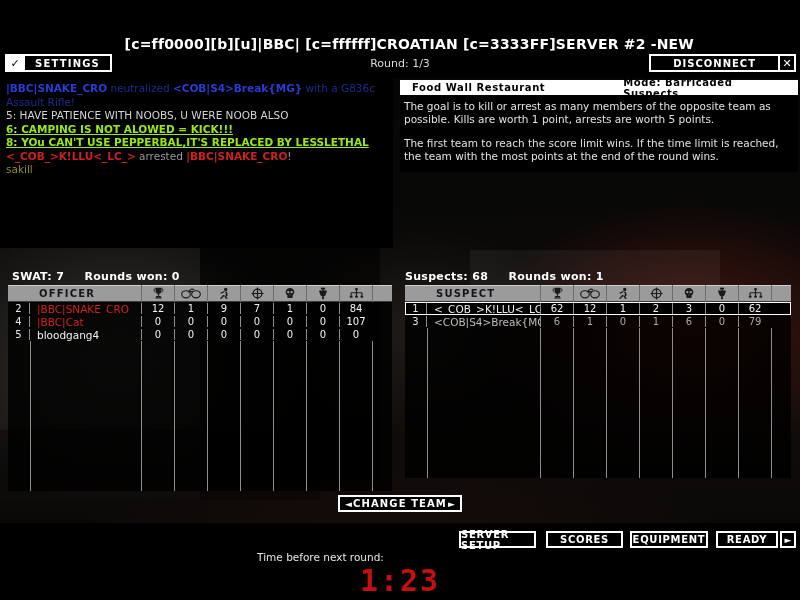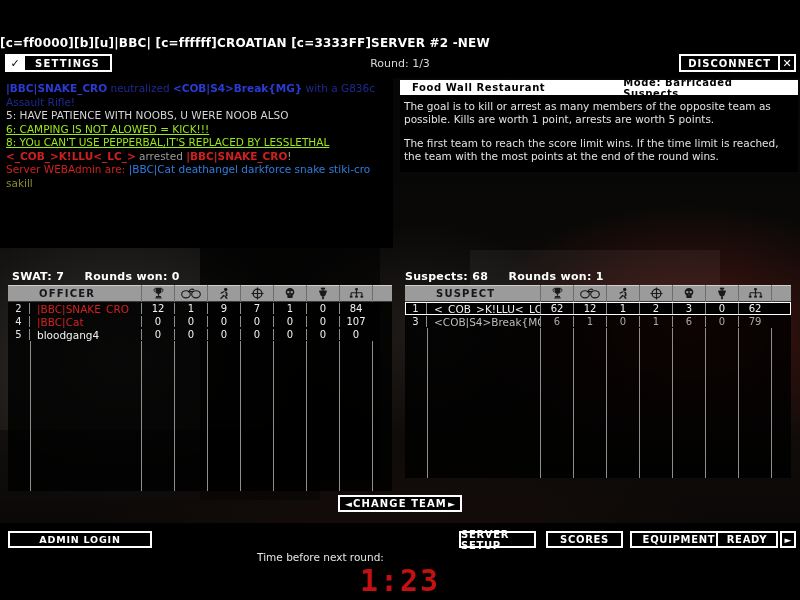--- a/index.html
+++ b/index.html
@@ -23,21 +23,21 @@
   #backdrop .slab{ position:absolute; background:rgba(255,255,255,.035); }
   #backdrop .dark{ position:absolute; background:rgba(0,0,0,.55); }
 
   
   #topbar{
     position:absolute; left:0; top:0; width:800px; height:78px;
     background:#000; z-index:5;
   }
   #title{
     position:absolute; top:36px; left:0; width:694px;
-    text-align:left; font-size:12px; font-weight:bold;
+    text-align:right; font-size:14px; font-weight:bold;
     letter-spacing:.2px; color:#ffffff;
     font-family:"DejaVu Sans", sans-serif;
   }
   #round{
     position:absolute; top:57px; left:0; width:800px;
     text-align:center; font-size:11px; color:#d8d8d8;
   }
   #settings-group{
     position:absolute; left:5px; top:54px; height:18px;
     display:flex; align-items:stretch; border:2px solid #fff; background:#000;
@@ -50,38 +50,38 @@
   #settings-label{
     padding:0 10px; display:flex; align-items:center;
     font-size:10px; font-weight:bold; letter-spacing:1.2px; color:#fff;
     border-left:2px solid #fff;
   }
   #disconnect-group{
     position:absolute; right:4px; top:54px; height:18px;
     display:flex; align-items:stretch; border:2px solid #fff; background:#000;
   }
   #disconnect-label{
-    padding:0 7px; display:flex; align-items:center;
+    padding:0 22px; display:flex; align-items:center;
     font-size:10px; font-weight:bold; letter-spacing:1px; color:#fff;
   }
   #disconnect-x{
     width:16px; display:flex; align-items:center; justify-content:center;
     font-size:11px; font-weight:bold; color:#fff; border-left:2px solid #fff;
   }
 
   
   #chat{
     position:absolute; left:0; top:78px; width:393px; height:170px;
     background:#000; padding:4px 4px 0 6px; overflow:hidden; z-index:5;
     font-family:"DejaVu Sans", sans-serif;
   }
   .chatline{ font-size:10.5px; line-height:13.5px; white-space:normal; }
   .cl-blue   { color:#2b3bd6; font-weight:bold; }
   .cl-blue-d { color:#1d2a8f; }
-  .cl-green  { color:#9ae817; font-weight:normal; text-decoration:underline;text-align:right; }
+  .cl-green  { color:#9ae817; font-weight:bold; text-decoration:underline;text-align:right; }
   .cl-plain  { color:#d5d5d5; }
   .cl-red    { color:#cf2020; }
   .cl-redb   { color:#cf2020; font-weight:bold; }
   .cl-grey   { color:#9a9a9a; }
   .cl-lblue  { color:#2f7ce0; }
   .cl-olive  { color:#8c8c2e; }
 
   
   #brief{
     position:absolute; left:400px; top:80px; width:398px; height:92px;
@@ -182,21 +182,21 @@
     display:flex; align-items:center; justify-content:center; cursor:pointer;
   }
   .btm-btn{
     position:absolute; top:8px; height:17px;
     border:2px solid #ffffff; background:#000; color:#fff;
     font-size:10px; font-weight:bold; letter-spacing:.7px;
     display:flex; align-items:center; justify-content:center; cursor:pointer;
   }
   #btn-serversetup{ left:459px; width:77px; }
   #btn-scores{ left:546px; width:77px; }
-  #btn-equipment{ left:630px; width:98px; }
+  #btn-equipment{ left:630px; width:78px; }
   #btn-ready{ left:716px; width:62px; }
   #btn-ready-arrow{
     position:absolute; left:780px; top:8px; width:16px; height:17px;
     border:2px solid #ffffff; background:#000; color:#fff;
     font-size:9px; display:flex; align-items:center; justify-content:center;
     cursor:pointer;
   }
   #timer-label{
     position:absolute; left:0; top:28px; width:641px; text-align:center;
     font-size:10.5px; color:#e6e6e6;
@@ -238,21 +238,20 @@
     <div id="disconnect-x">✕</div>
   </div>
 </div>
 
 <div id="chat">
     <div class="chatline"><span class="cl-blue">|BBC|SNAKE_CRO</span><span class="cl-blue-d"> neutralized </span><span class="cl-blue">&lt;COB|S4&gt;Break{MG}</span><span class="cl-blue-d"> with a G836c Assault Rifle!</span></div>
     <div class="chatline"><span class="cl-plain">5: HAVE PATIENCE WITH NOOBS, U WERE NOOB ALSO</span></div>
     <div class="chatline"><span class="cl-green">6: CAMPING IS NOT ALOWED = KICK!!!</span></div>
     <div class="chatline"><span class="cl-green">8: YOu CAN'T USE PEPPERBAL,IT'S REPLACED BY LESSLETHAL</span></div>
     <div class="chatline"><span class="cl-redb">&lt;_COB_&gt;K!LLU&lt;_LC_&gt;</span><span class="cl-grey"> arrested </span><span class="cl-redb">|BBC|SNAKE_CRO</span><span class="cl-grey">!</span></div>
-    <div class="chatline"><span class="cl-red">Server WEBAdmin are: </span><span class="cl-lblue">|BBC|Cat deathangel darkforce snake stiki-cro</span></div>
     <div class="chatline"><span class="cl-olive">sakill</span></div>
   </div>
 
 <div id="brief">
   <div id="brief-head">
     <span id="brief-map">Food Wall Restaurant</span>
     <span id="brief-mode">Mode: Barricaded Suspects</span>
   </div>
   <div id="brief-body">
       <p>The goal is to kill or arrest as many members of the opposite team as possible.  Kills are worth 1 point, arrests are worth 5 points.</p>
@@ -482,21 +481,20 @@
     </div>
   </div>
 
 <div id="changeteam">
   <span class="arw">◄</span>
   <span class="lbl">CHANGE TEAM</span>
   <span class="arw">►</span>
 </div>
 
 <div id="bottombar">
-  <div id="adminlogin">ADMIN LOGIN</div>
   <div id="btn-serversetup" class="btm-btn">SERVER SETUP</div>
   <div id="btn-scores" class="btm-btn">SCORES</div>
   <div id="btn-equipment" class="btm-btn">EQUIPMENT</div>
   <div id="btn-ready" class="btm-btn">READY</div>
   <div id="btn-ready-arrow">►</div>
   <div id="timer-label">Time before next round:</div>
   <div id="timer-value">1:23</div>
 </div>
 
 <svg id="cursor" width="14" height="20" viewBox="0 0 14 20" overflow="visible">

